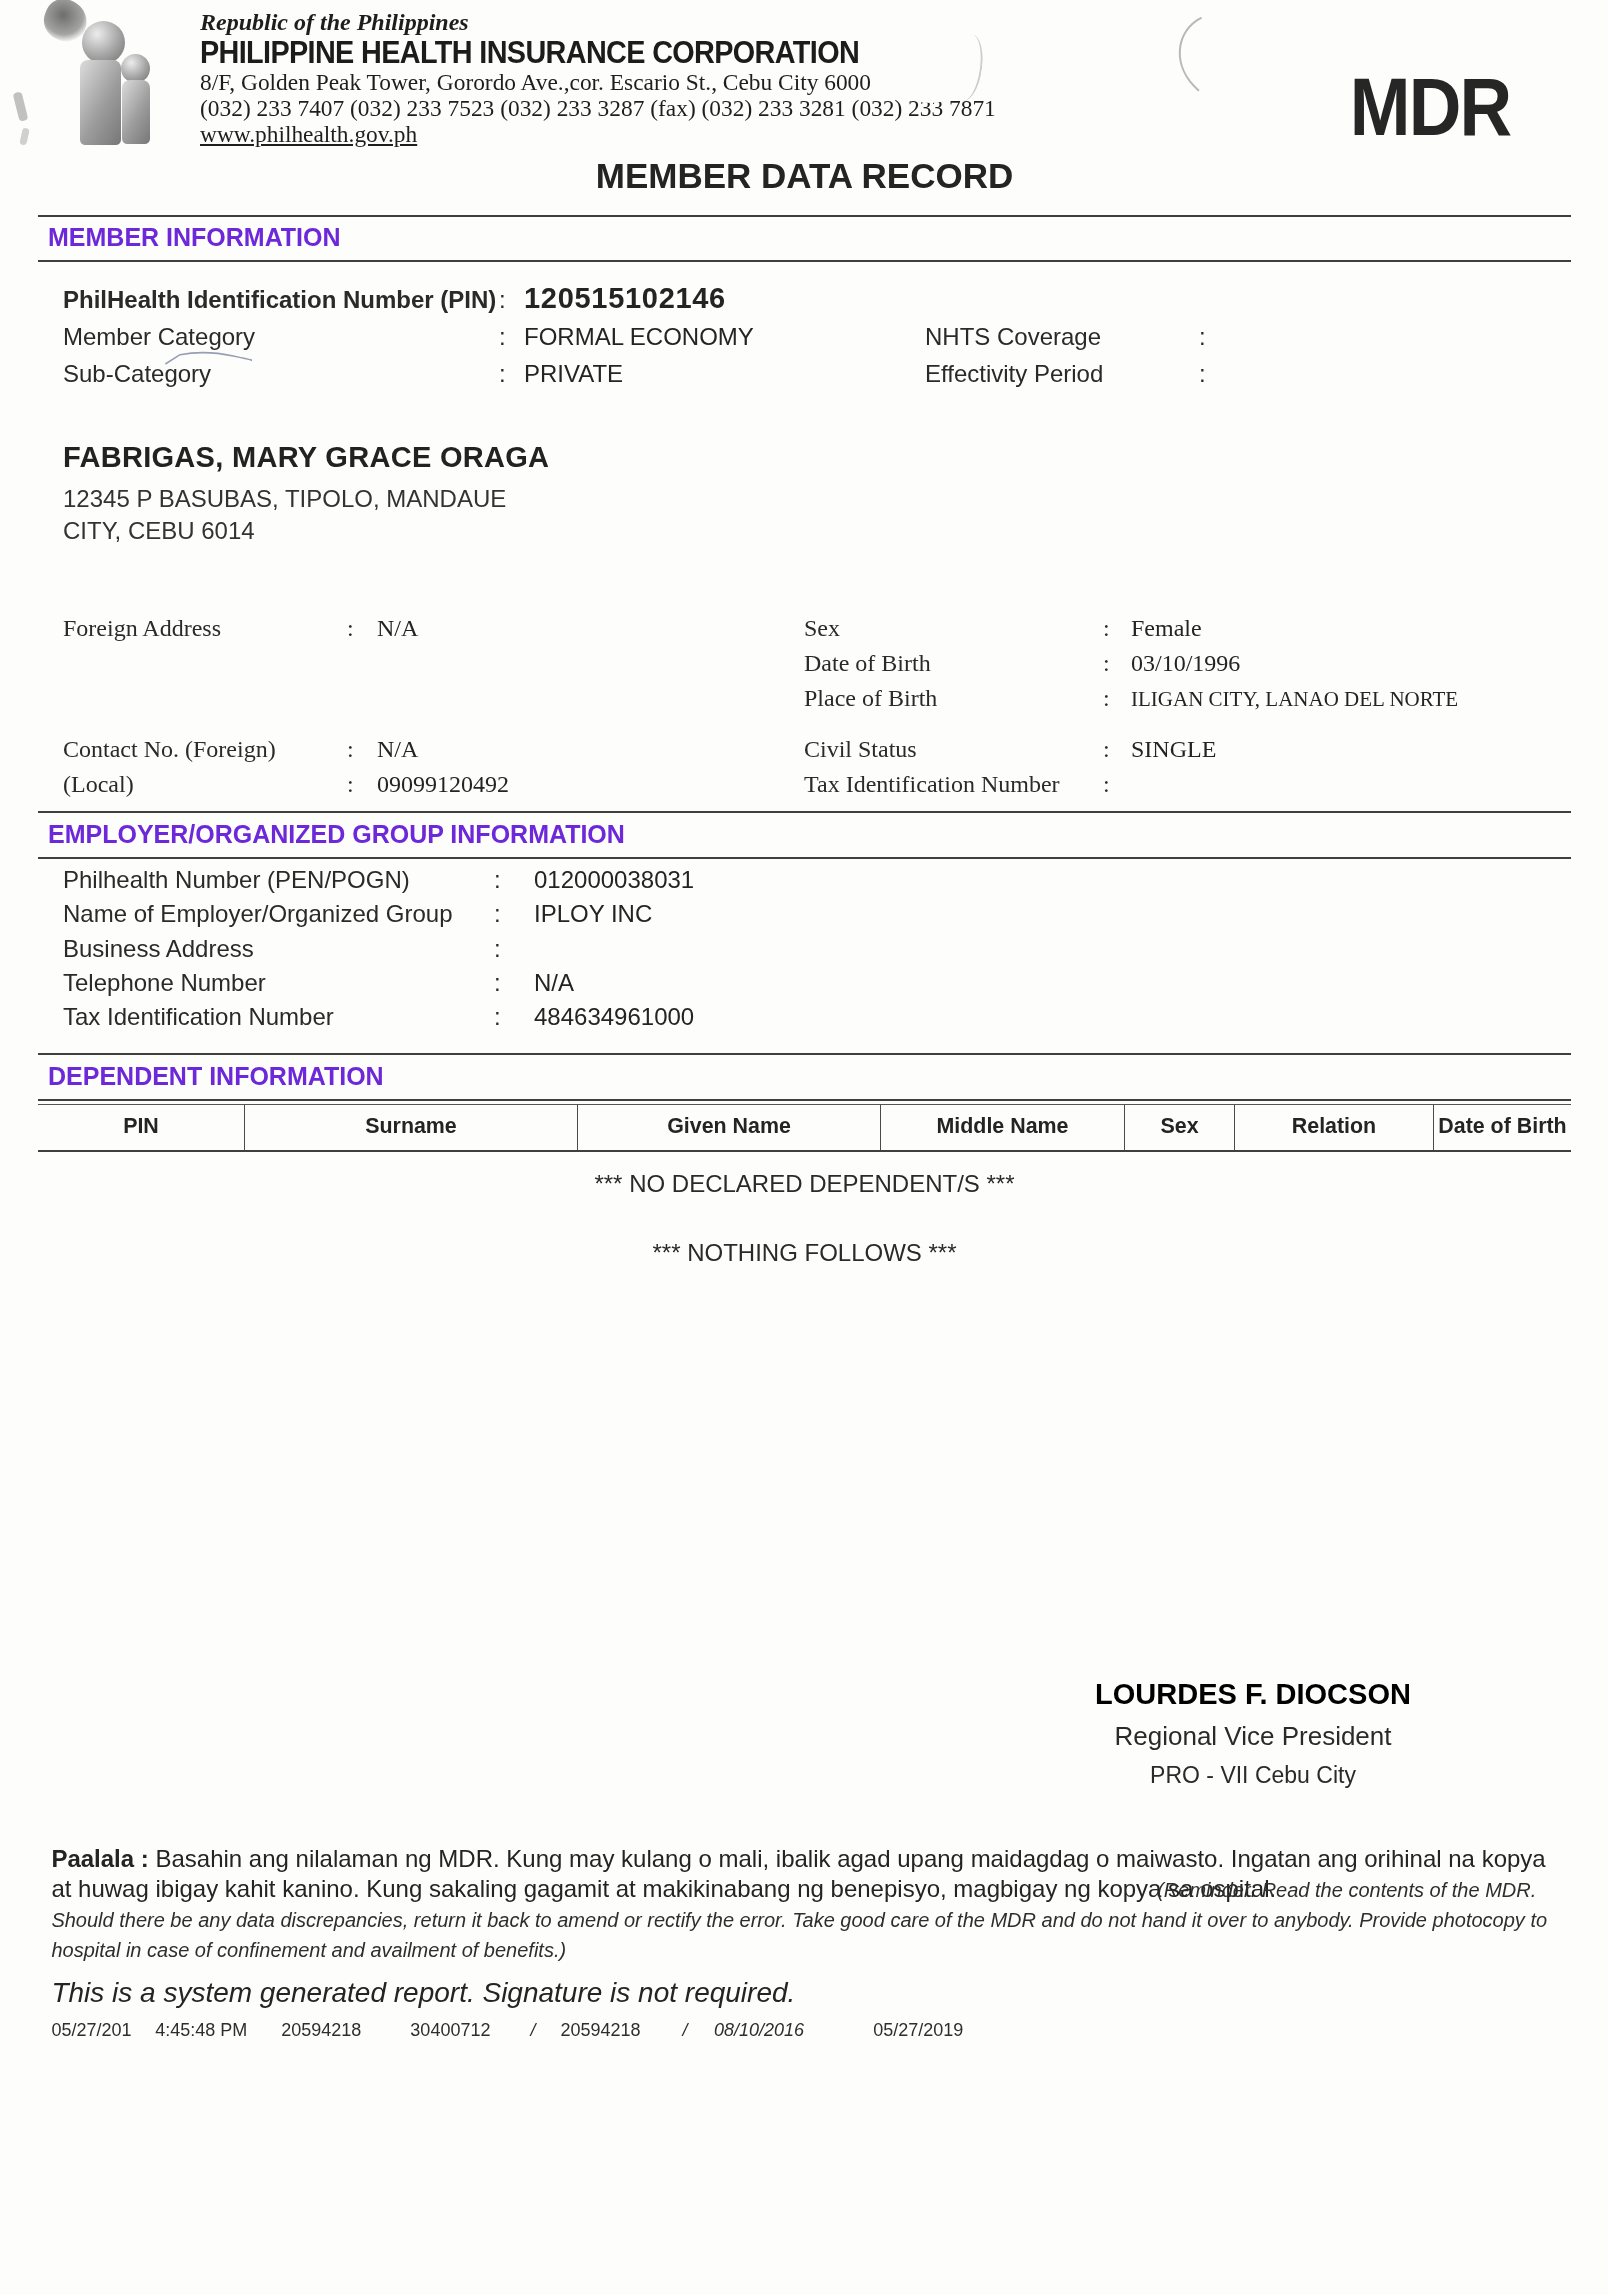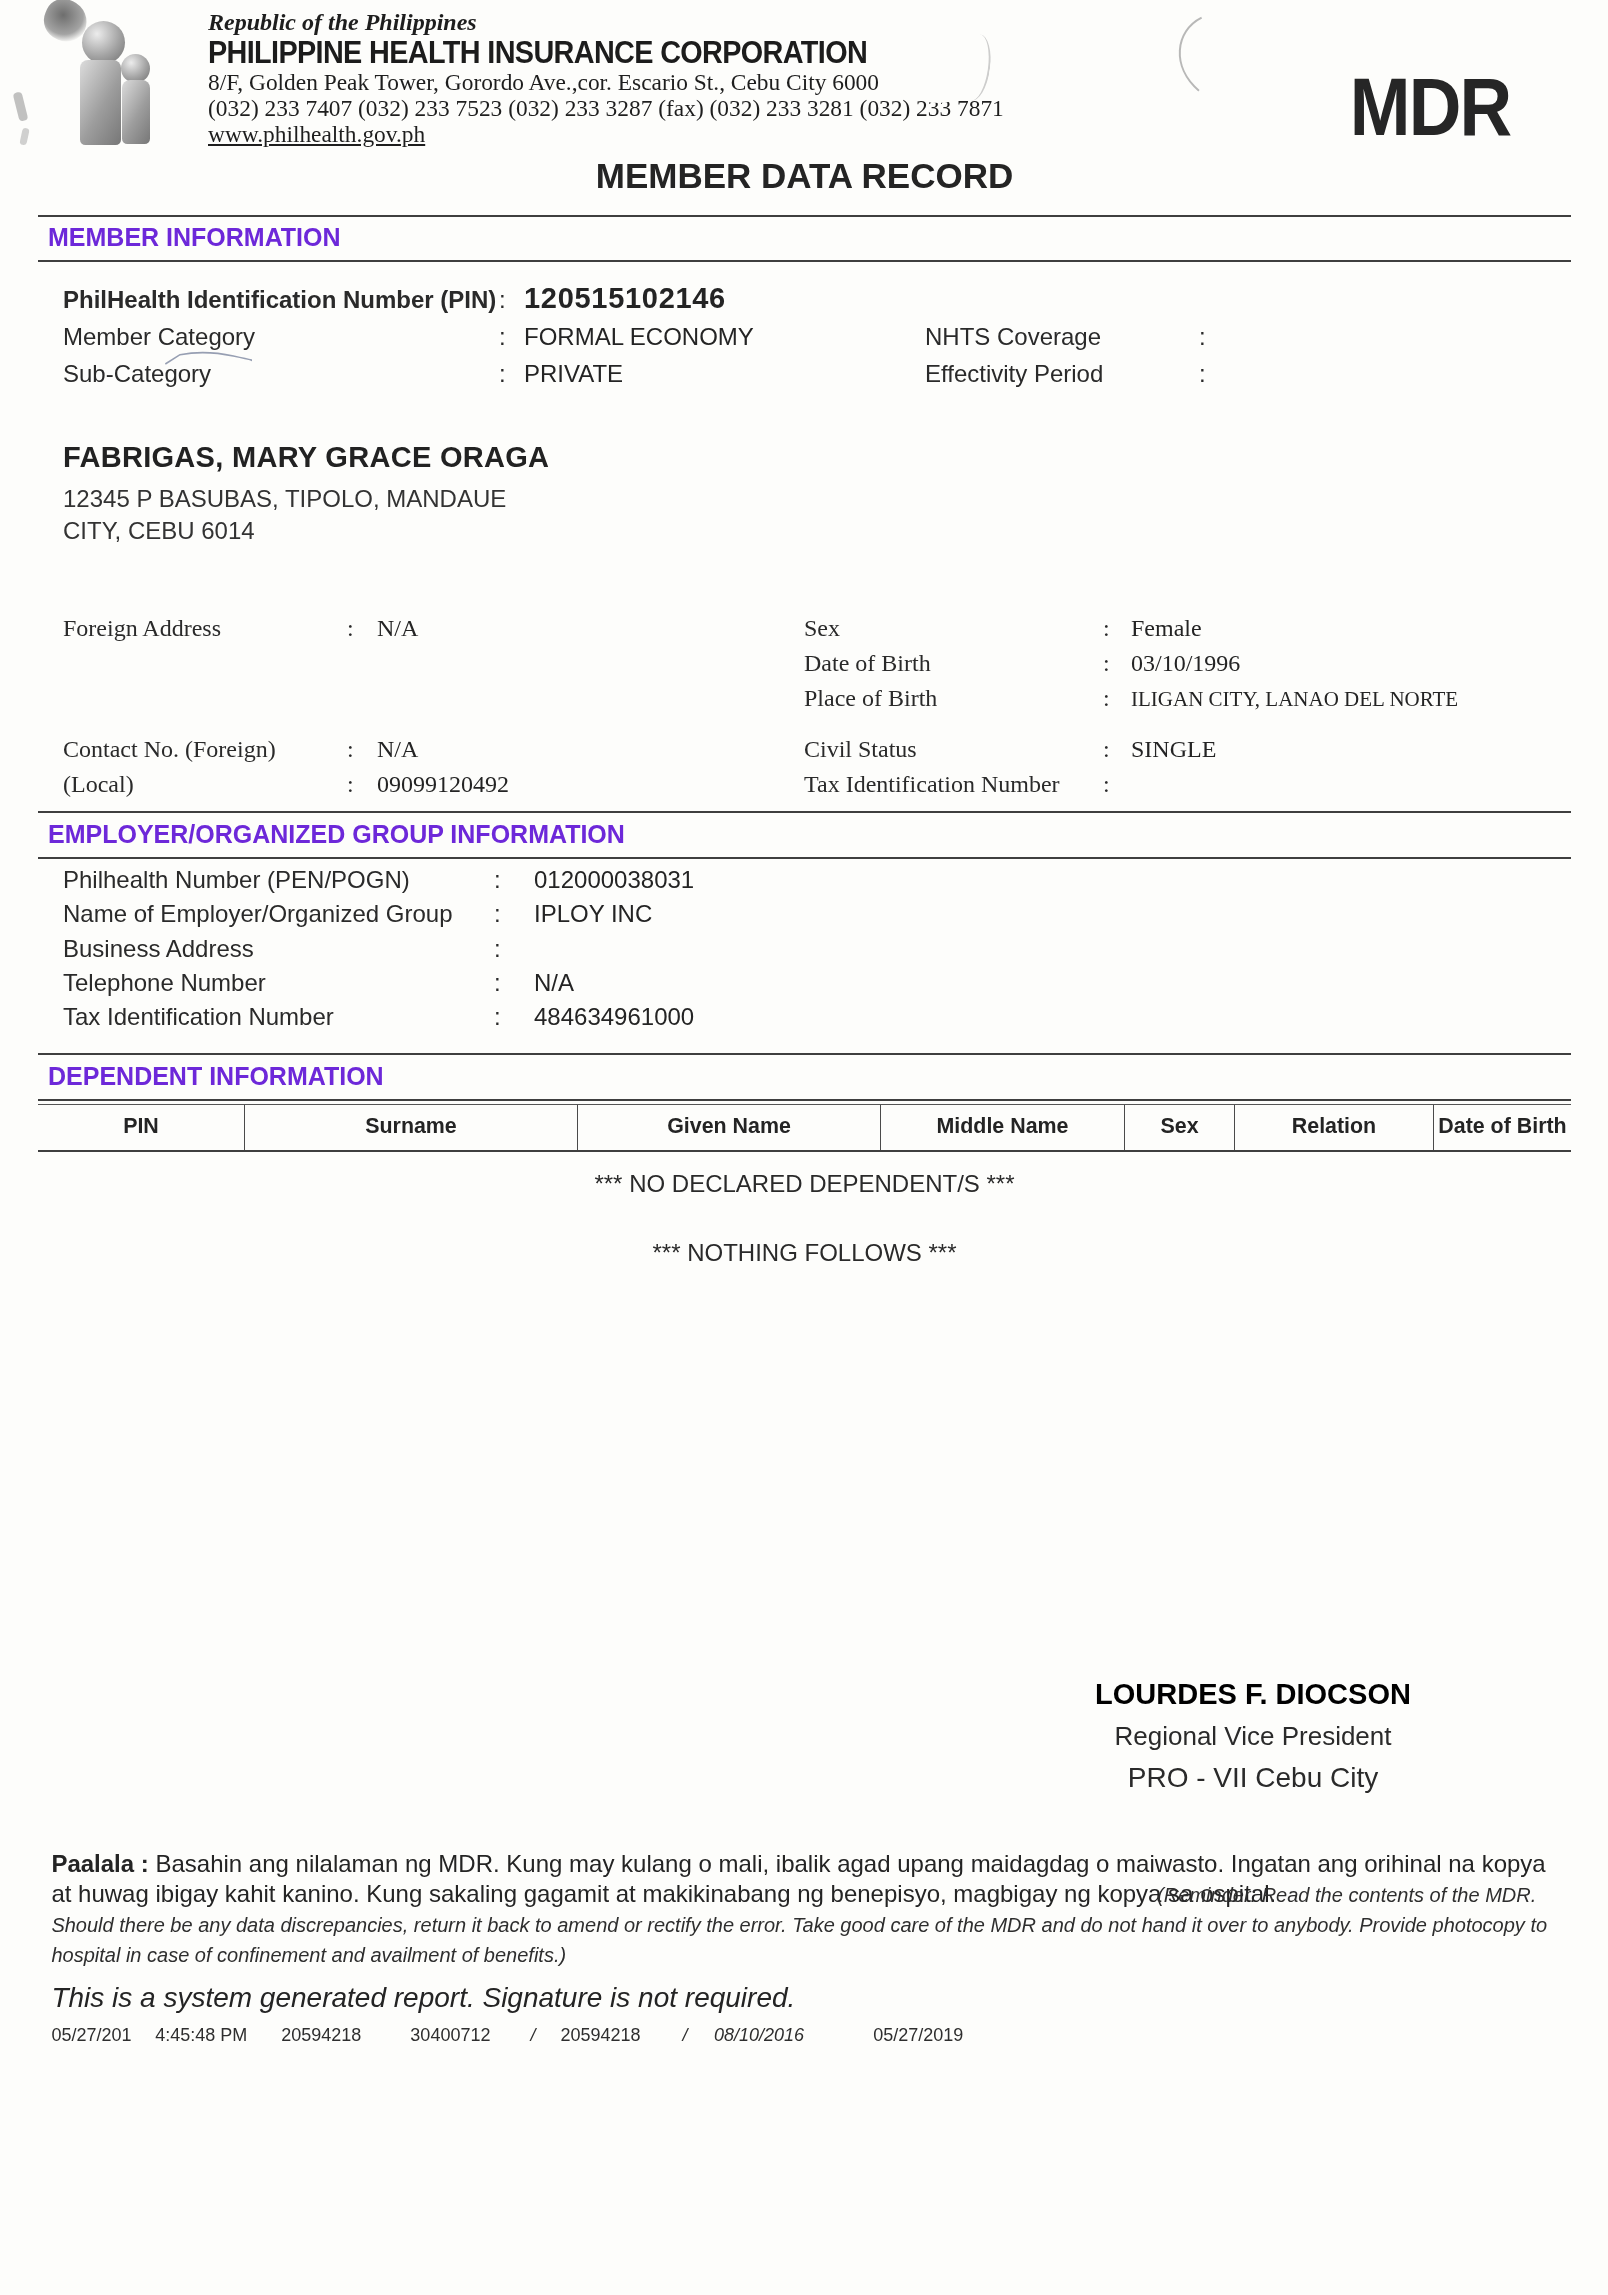--- a/index.html
+++ b/index.html
@@ -15,21 +15,21 @@
   .header{position:relative; height:160px;}
   .logo{position:absolute; left:77px; top:17.4px; width:80px; height:134px;}
   .lg-head{position:absolute; width:43px; height:43px; border-radius:50%;
     background:radial-gradient(circle at 35% 30%, #ececec, #a3a3a3 55%, #6d6d6d);}
   .lg-body{position:absolute; border-radius:8px 8px 5.3px 5.3px;
     background:linear-gradient(120deg,#dcdcdc,#9d9d9d 55%,#777);}
   .adult-head{left:5.3px; top:4px;}
   .adult-body{left:2.7px; top:43px; width:41px; height:85px;}
   .child-head{left:44px; top:37px; width:29px; height:29px;}
   .child-body{left:45px; top:63px; width:28px; height:64px;}
-  .header-text{position:absolute; left:208px; top:9.4px; width:1002px;}
+  .header-text{position:absolute; left:200px; top:9.4px; width:1002px;}
   .republic{font-family:"Liberation Serif",serif; font-style:italic; font-weight:bold;
     font-size:24px; line-height:27px; color:#1e1e1e;}
   .corp{font-size:31px; font-weight:bold; line-height:33px; letter-spacing:-0.7px;
     transform:scaleX(.93); transform-origin:left; white-space:nowrap; color:#1c1c1c;}
   .hq{font-family:"Liberation Serif",serif; font-size:23.4px; line-height:26px; color:#1e1e1e; white-space:nowrap;}
   .website{display:inline-block; text-decoration:underline;text-align:center;}
   .mdr{position:absolute; right:99px; top:61px; font-size:81px; font-weight:800;
     letter-spacing:-2px; transform:scaleX(.9); transform-origin:right; color:#262626;}
   
   .blob{position:absolute; left:691px; top:27px; width:79px; height:67px;
@@ -89,21 +89,21 @@
     color:#242424;}
   .dep-th + .dep-th{border-left:1.3px solid #4a4a4a;}
   .center-note{text-align:center; font-size:24px; color:#2a2a2a;}
   .note1{margin-top:17.4px;}
   .note2{margin-top:41px;}
 
   
   .signatory{margin-top:411px; margin-left:968px; width:494px; text-align:center;}
   .sig-name{font-size:29px; font-weight:bold; color:#000000;}
   .sig-title{font-size:26px; margin-top:10.7px; color:#2a2a2a;}
-  .sig-office{font-size:28px; margin-top:9.4px; color:#2a2a2a;}
+  .sig-office{font-size:23px; margin-top:9.4px; color:#2a2a2a;}
 
   
   .footer{margin-top:55px; padding-left:13.4px; padding-right:6.7px;}
   .paalala{font-size:24px; line-height:30px; color:#242424;}
   .paalala .lead{font-weight:bold;}
   .paalala .reminder{font-family:"Liberation Sans",sans-serif; font-style:italic;
     font-size:20px; line-height:25px; margin-left:-119px; color:#2e2e2e;}
   .system-note{font-size:28px; font-style:italic; margin-top:13.4px; color:#242424;}
   .meta{margin-top:10.7px; font-size:18px; color:#2e2e2e; white-space:nowrap;}
   .meta span{display:inline-block;}

